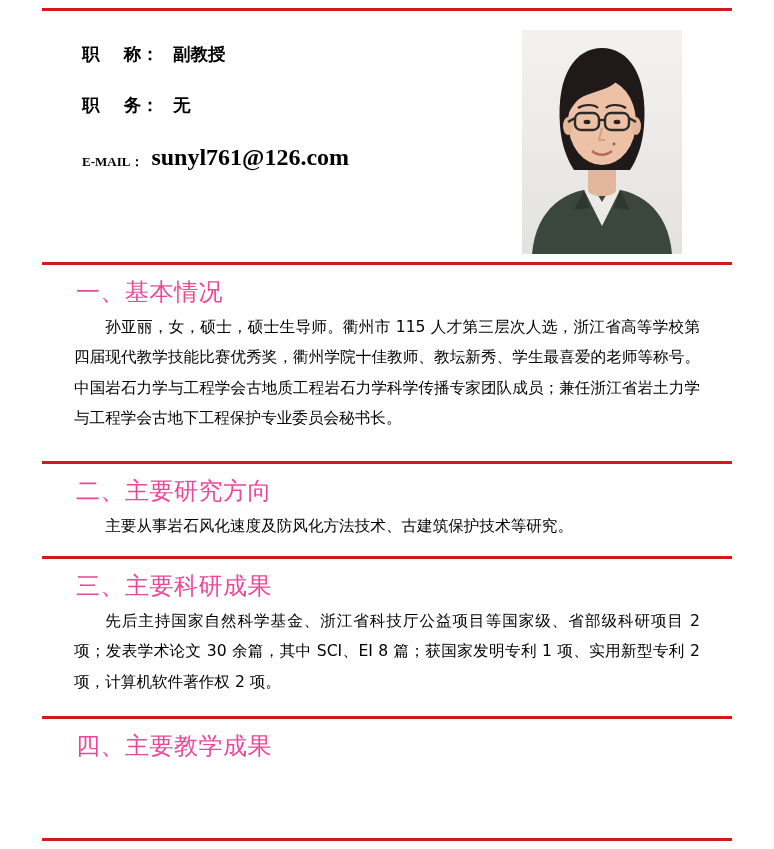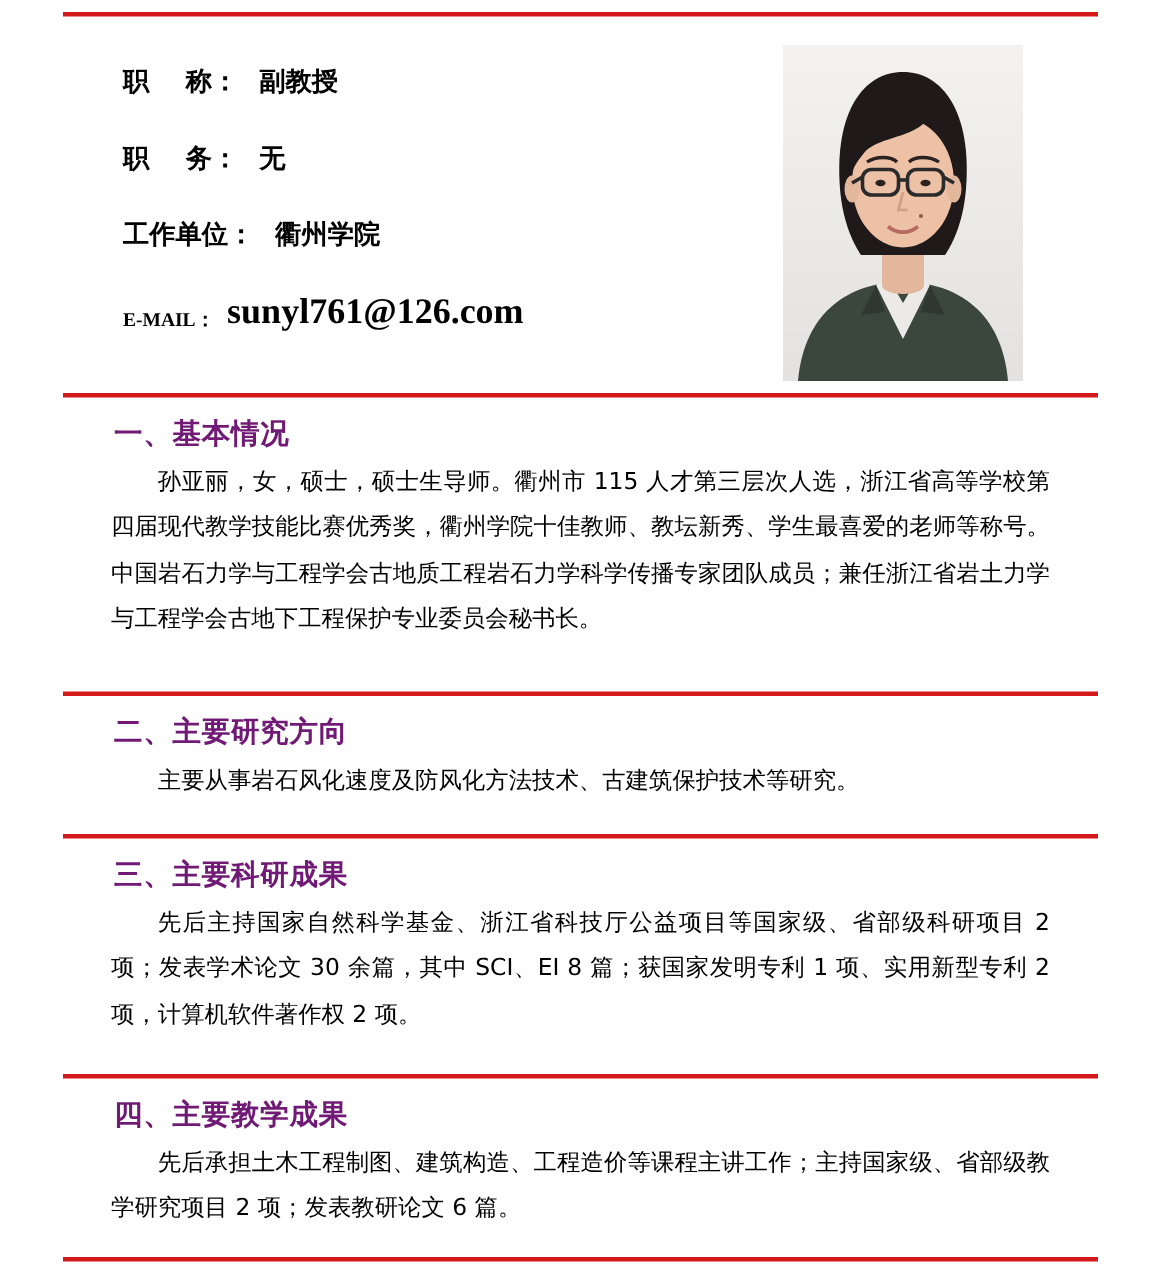--- a/index.html
+++ b/index.html
@@ -88,23 +88,23 @@
     position: absolute;
     left: 42px;
     width: 690px;
   }
   .sec-rule {
     width: 690px;
     height: 3px;
     background: #d31919;
   }
   .sec-title {
-    color: #701a75;
-    font-weight: bold;
-    font-size: 19px;
+    color: #ec4899;
+    font-weight: normal;
+    font-size: 24px;
     font-family: "DejaVu Sans", "Liberation Sans", sans-serif;
     margin: 11px 0 4px 34px;
     letter-spacing: 0.5px;
   }
   .sec-body {
     font-size: 15.6px;
     line-height: 1.95;
     font-family: "DejaVu Sans", "Liberation Sans", sans-serif;
     color: #000000;
     text-align: justify;
@@ -136,24 +136,20 @@
       <div class="field-row">
         <span class="field-label">职    称：</span>
         <span class="field-value">副教授</span>
       </div>
 
       <div class="field-row">
         <span class="field-label">职    务：</span>
         <span class="field-value">无</span>
       </div>
 
-      <div class="field-row">
-        <span class="field-label">工作单位：</span>
-        <span class="field-value">衢州学院</span>
-      </div>
 
       <div class="field-row email">
         <span class="field-label">E-MAIL：</span>
         <span class="field-value">sunyl761@126.com</span>
       </div>
 
     </div>
 
     <div class="photo">
       <svg width="160" height="224" viewBox="0 0 160 224" xmlns="http://www.w3.org/2000/svg">
@@ -220,18 +216,17 @@
 
   <div class="section" style="top:556px;">
     <div class="sec-rule"></div>
     <div class="sec-title">三、主要科研成果</div>
     <div class="sec-body">先后主持国家自然科学基金、浙江省科技厅公益项目等国家级、省部级科研项目 2 项；发表学术论文 30 余篇，其中 SCI、EI 8 篇；获国家发明专利 1 项、实用新型专利 2 项，计算机软件著作权 2 项。</div>
   </div>
 
   <div class="section" style="top:716px;">
     <div class="sec-rule"></div>
     <div class="sec-title">四、主要教学成果</div>
-    <div class="sec-body">先后承担土木工程制图、建筑构造、工程造价等课程主讲工作；主持国家级、省部级教学研究项目 2 项；发表教研论文 6 篇。</div>
   </div>
 
   <div class="bottom-rule"></div>
 
 </div>
 
 </body></html>

